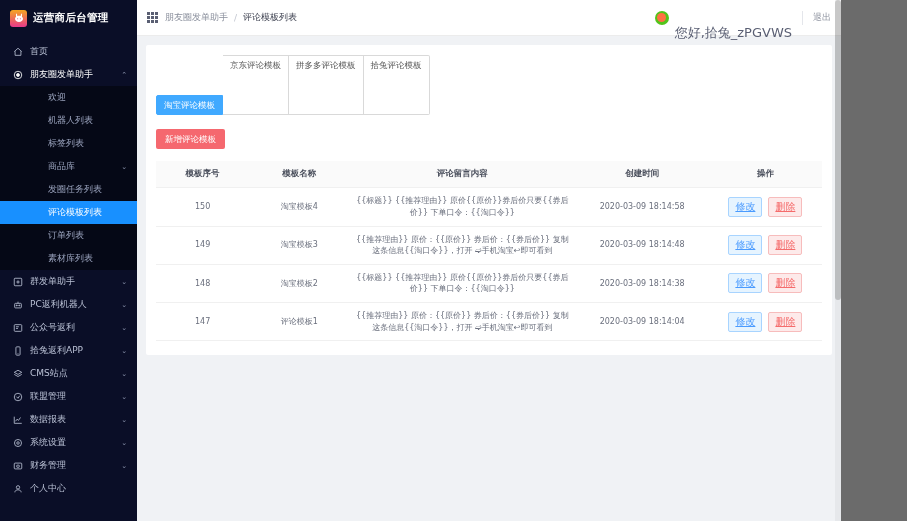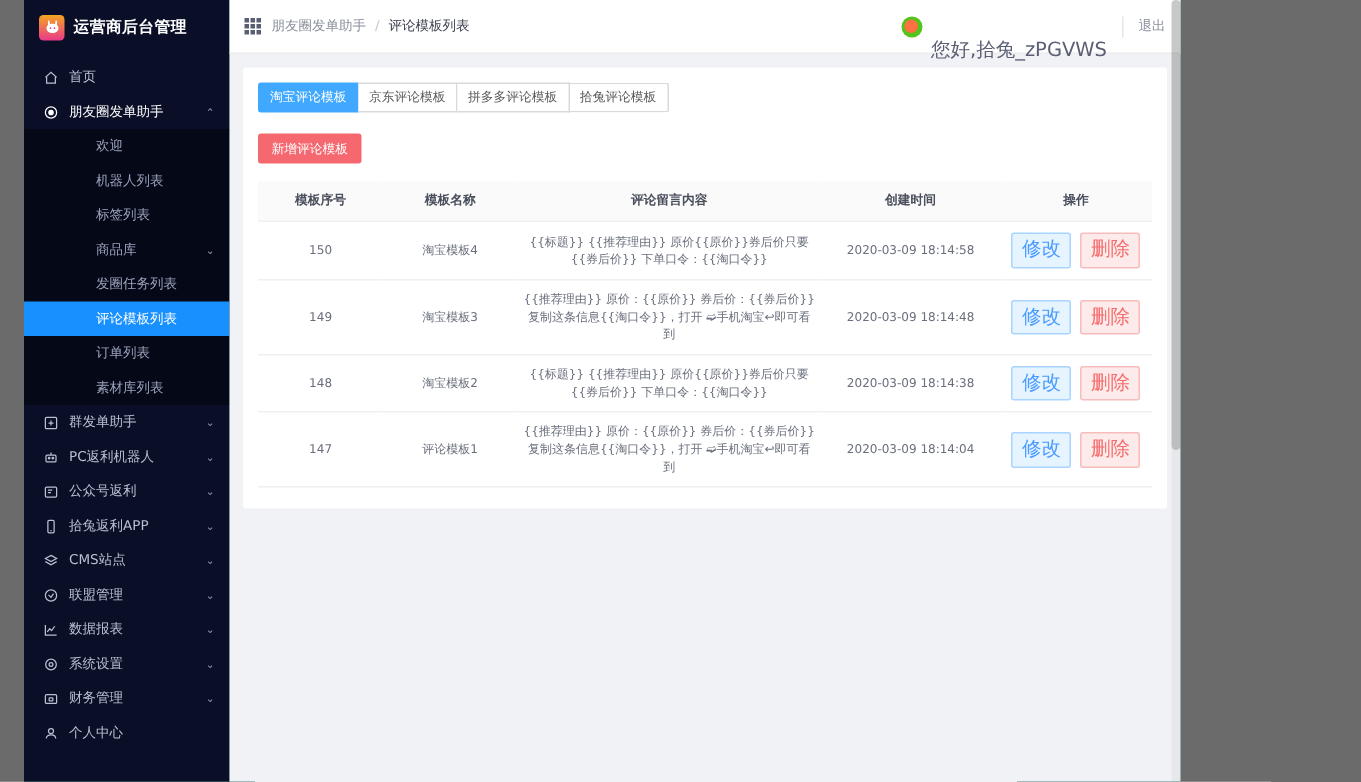--- a/index.html
+++ b/index.html
@@ -3,24 +3,24 @@
 <meta charset="utf-8">
 <style>
   * { box-sizing: border-box; margin: 0; padding: 0; }
   html, body {
     width: 907px; height: 521px;
     background: #6b6b6b;
     font-family: "DejaVu Sans", "Liberation Sans", sans-serif;
     overflow: hidden;
   }
   #app {
-    position: absolute; left: 16px; top: 0;
-    width: 771px; height: 521px;
+    position: absolute; left: 0; top: 0;
+    width: 841px; height: 521px;
     display: flex;
-    background: #0f766e;
+    background: #ef4444;
   }
 
   
   .sidebar {
     width: 137px; height: 521px;
     background: #0a0e27;
     flex: 0 0 137px;
     overflow: hidden;
     position: relative;
   }
@@ -126,21 +126,21 @@
     padding: 10px 10px 14px 10px;
     min-height: 234px;
   }
   .tabs { display: flex; gap: 0; margin-bottom: 12px; }
   .tab {
     font-size: 8.5px; padding: 4px 7px;
     border: 1px solid #d9d9d9; border-left: none;
     background: #ffffff; color: #595959; cursor: pointer;
     white-space: nowrap; line-height: 1.2;
   }
-  .tab:first-child { border-left: 1px solid #d9d9d9; border-radius: 2px 0 0 2px; }
+  .tab:first-child { border-left: 1px solid #d9d9d9; border-radius: 2px 0 0 2px; margin-top: 40px; }
   .tab:last-child { border-radius: 0 2px 2px 0; }
   .tab.active {
     background: #40a9ff; border-color: #40a9ff; color: #ffffff;
   }
   .btn-primary {
     display: inline-block; font-size: 8.5px;
     background: #f5686f; color: #ffffff;
     border: none; border-radius: 2px;
     padding: 5px 9px; cursor: pointer;
     line-height: 1.2; margin-bottom: 12px;
@@ -164,23 +164,24 @@
     word-break: break-all;
   }
   table.data tbody tr:last-child td { border-bottom: 1px solid #f0f0f0; }
   .col-id { width: 14%; }
   .col-name { width: 15%; }
   .col-content { width: 34%; }
   .col-time { width: 20%; }
   .col-ops { width: 17%; }
   .ops { display: flex; gap: 6px; justify-content: center; }
   .btn-edit, .btn-del {
-    font-size: 13px; padding: 3px 6px;
+    font-size: 10px; padding: 3px 6px;
     border-radius: 2px; cursor: pointer; line-height: 1.2;
     white-space: nowrap;
+    text-decoration: underline;
   }
   .btn-edit { background: #e6f4ff; border: 1px solid #a8d4ff; color: #4a9bff; }
   .btn-del  { background: #fdeaea; border: 1px solid #f7bcbc; color: #f56c6c; }
 
   .sb { position: absolute; }
   .scroll-v {
     right: 0; top: 0; width: 6px; height: 521px;
     background: rgba(0,0,0,0.04);
   }
   .scroll-v .thumb {

